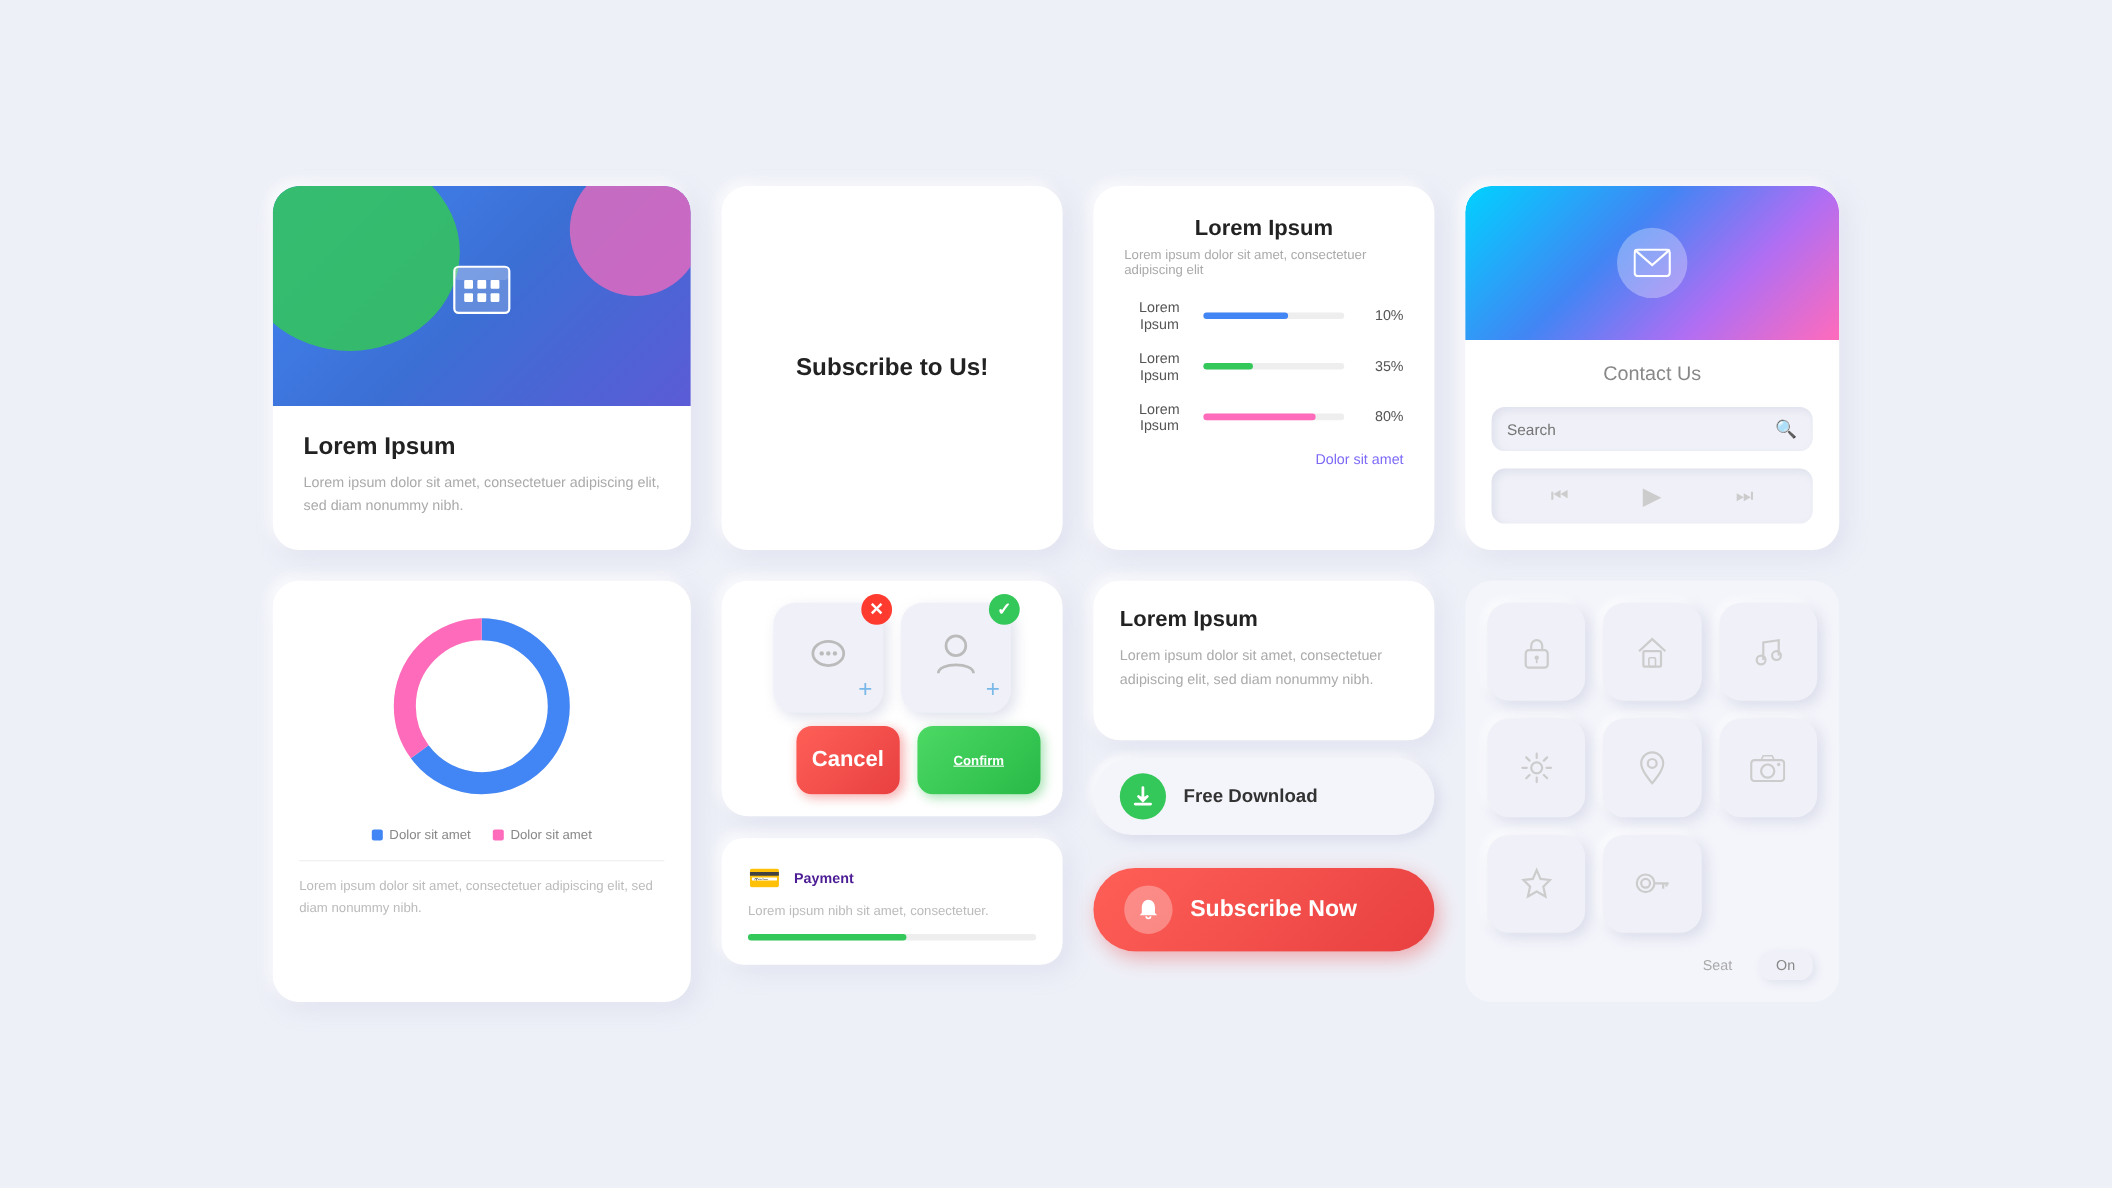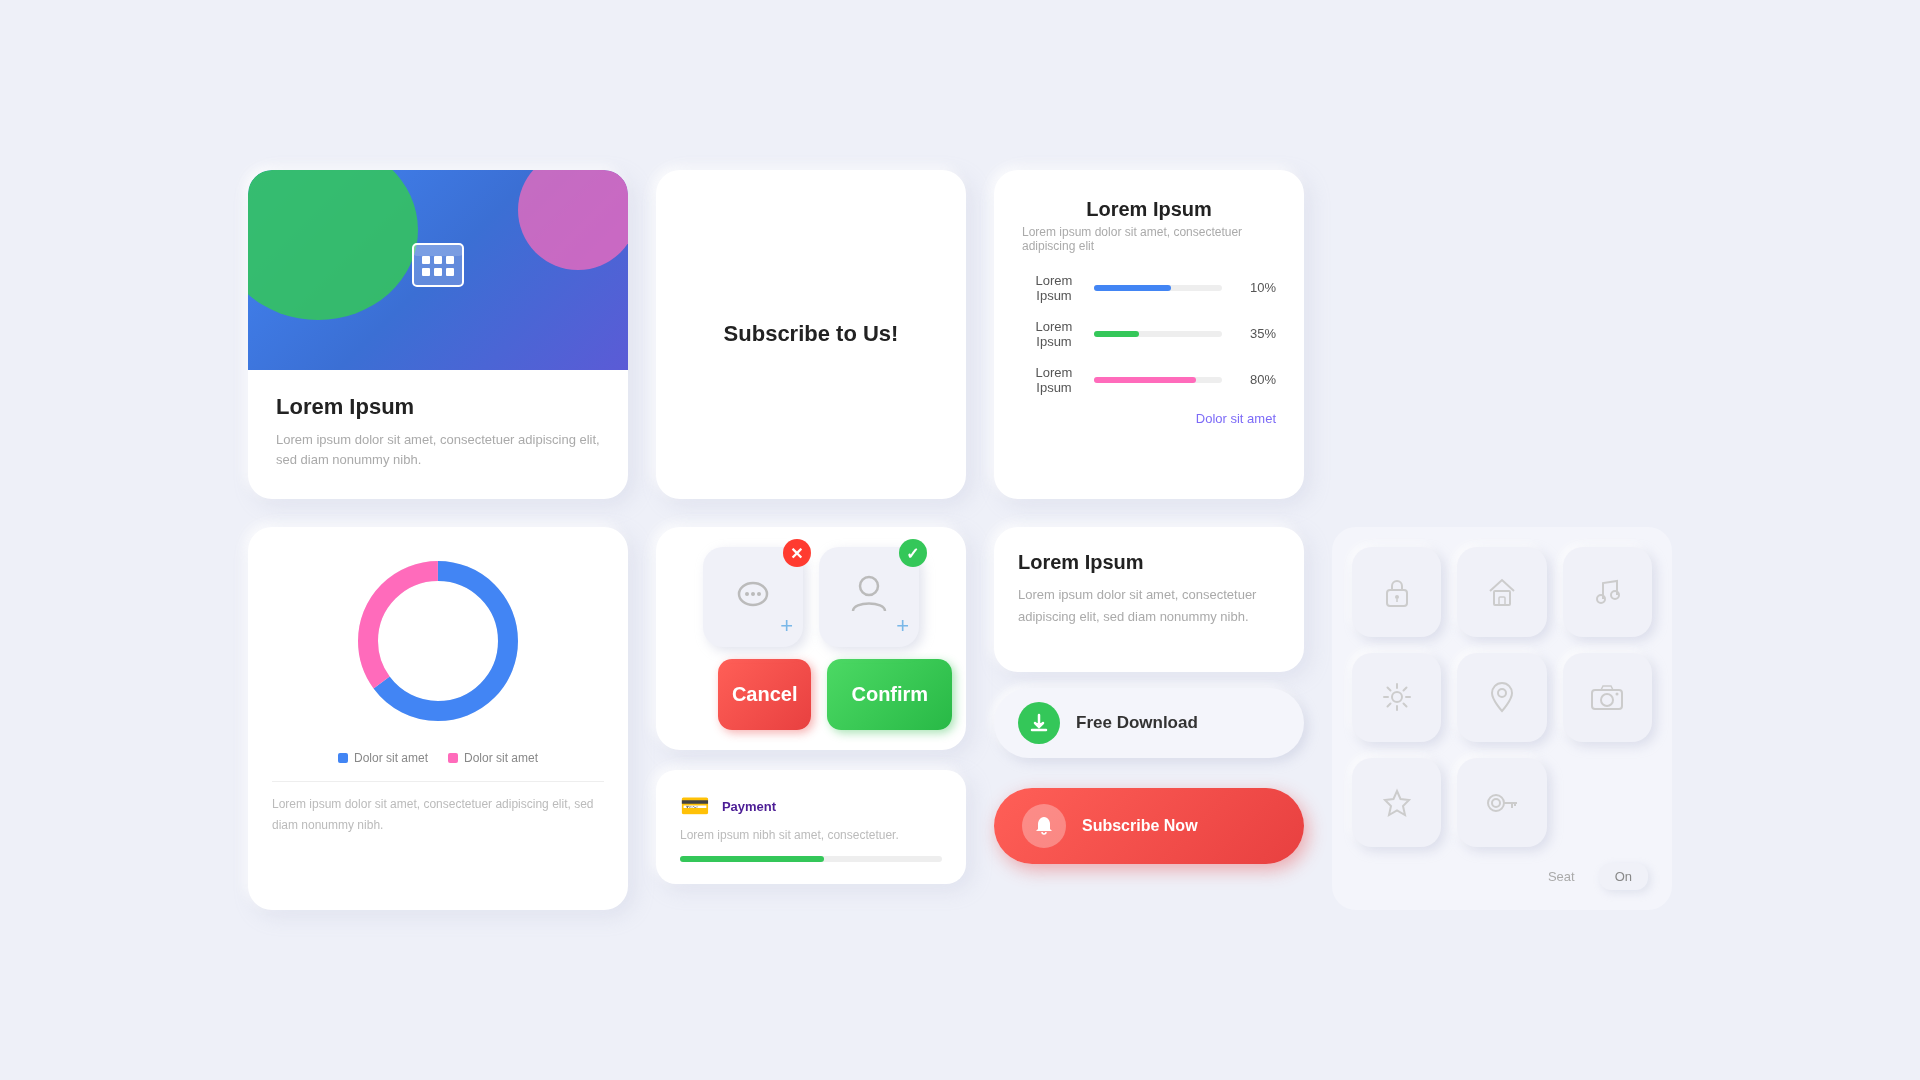--- a/index.html
+++ b/index.html
@@ -229,24 +229,25 @@
       box-shadow: 3px 3px 10px rgba(232,64,64,0.4);
       margin-left: 48px;
     }
     .confirm-btn {
       flex: 1;
       padding: 24px;
       background: linear-gradient(135deg, #4cd964, #28b946);
       border: none;
       border-radius: 14px;
       color: white;
-      font-size: 20px;
+      font-size: 12px;
       font-weight: 600;
       cursor: pointer;
       box-shadow: 3px 3px 10px rgba(40,185,70,0.4);
+      text-decoration: underline;
     }
     .card8-title { font-size: 20px; font-weight: 700; color: #222; margin-bottom: 10px; }
     .card8-text { font-size: 13px; color: #aaa; line-height: 1.7; margin-bottom: 20px; }
     .free-download-btn {
       width: 100%;
       display: flex;
       align-items: center;
       gap: 16px;
       background: #f4f5fb;
       border: none;
@@ -270,21 +271,21 @@
     .subscribe-now-btn {
       width: 100%;
       display: flex;
       align-items: center;
       gap: 16px;
       background: linear-gradient(135deg, #ff5f57, #e84040);
       border: none;
       border-radius: 50px;
       padding: 16px 28px;
       cursor: pointer;
-      font-size: 16px;
+      font-size: 21px;
       font-weight: 700;
       color: white;
       box-shadow: 4px 6px 18px rgba(232,64,64,0.4);
       margin-top: 14px;
     }
     .bell-wrap {
       width: 44px;
       height: 44px;
       background: rgba(255,255,255,0.3);
       border-radius: 50%;
@@ -411,20 +412,42 @@
     <div class="stat-row">
       <span class="stat-label">Lorem Ipsum</span>
       <div class="stat-bar-wrap">
         <div class="stat-bar" style="width:80%;background:#ff6bbb;"></div>
       </div>
       <span class="stat-value">80%</span>
     </div>
     <div class="stat-link">Dolor sit amet</div>
   </div>
 
+  <div class="card card4" style="grid-row:1;grid-column:4;">
+    <div class="card4-header">
+      <div class="mail-icon-wrap">
+        <svg width="34" height="26" viewBox="0 0 34 26" fill="white">
+          <rect x="1" y="1" width="32" height="24" rx="3" fill="none" stroke="white" stroke-width="2"></rect>
+          <polyline points="1,1 17,15 33,1" fill="none" stroke="white" stroke-width="2"></polyline>
+        </svg>
+      </div>
+    </div>
+    <div class="card4-body">
+      <div class="card4-title">Contact Us</div>
+      <div class="search-bar">
+        <input type="text" placeholder="Search" style="">
+        <span class="search-icon">🔍</span>
+      </div>
+      <div class="media-controls">
+        <span class="media-btn">⏮</span>
+        <span class="media-btn" style="font-size:22px;">▶</span>
+        <span class="media-btn">⏭</span>
+      </div>
+    </div>
+  </div>
 
   <div class="card card5" style="grid-row:2;grid-column:1;">
     <div class="donut-wrap">
       <svg class="donut-svg" viewBox="0 0 180 180">
         <circle cx="90" cy="90" r="70" fill="none" stroke="#eee" stroke-width="20"></circle>
 
         <circle cx="90" cy="90" r="70" fill="none" stroke="#4285f4" stroke-width="20" stroke-dasharray="285 154" stroke-dashoffset="0" transform="rotate(-90 90 90)"></circle>
 
         <circle cx="90" cy="90" r="70" fill="none" stroke="#ff6bbb" stroke-width="20" stroke-dasharray="154 285" stroke-dashoffset="-285" transform="rotate(-90 90 90)"></circle>
       </svg>

